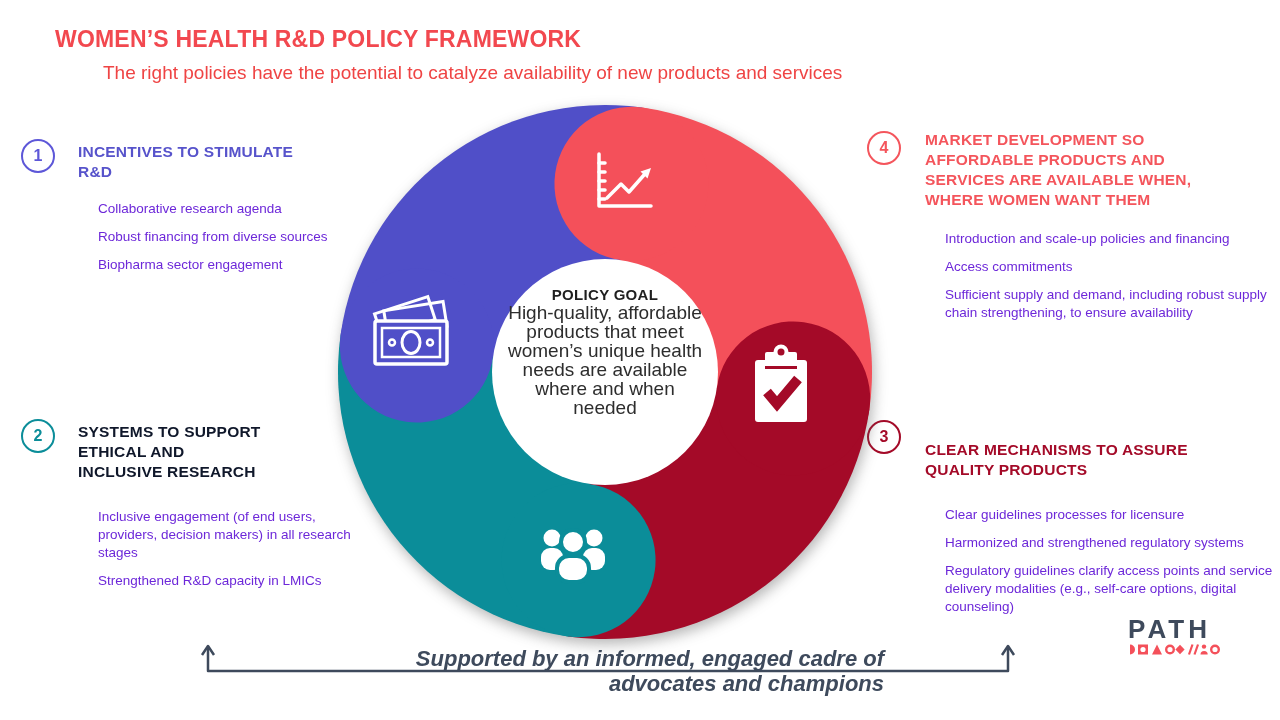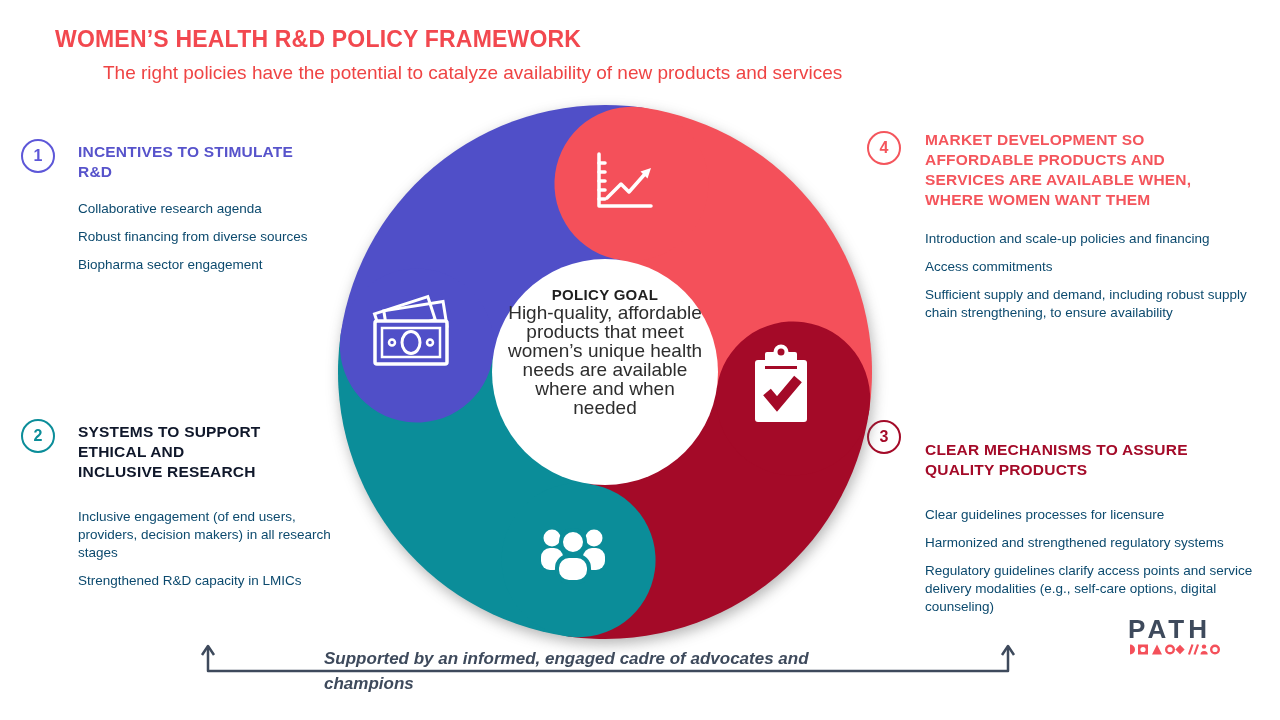--- a/index.html
+++ b/index.html
@@ -15,34 +15,34 @@
   #badge1{left:21px;top:139px;border-color:#5d57d8;color:#5d57d8;}
   #badge2{left:21px;top:419px;border-color:#0b8d99;color:#0b8d99;}
   #badge4{left:867px;top:131px;border-color:#f4555c;color:#f4555c;}
   #badge3{left:867px;top:420px;border-color:#a40a28;color:#a40a28;}
   
   .sec-title{font-size:15.5px;font-weight:bold;line-height:20px;letter-spacing:.2px;}
   #sec1-title{left:78px;top:142px;width:245px;color:#5753cb;}
   #sec2-title{left:78px;top:422px;width:195px;color:#0f172a;}
   #sec4-title{left:925px;top:130px;width:295px;color:#f4555c;}
   #sec3-title{left:925px;top:440px;width:285px;color:#a40a28;}
-  .items{color:#0c4a6e;font-size:13.5px;line-height:18px;}
+  .items{color:#6d28d9;font-size:13.5px;line-height:18px;margin-left:20px;}
   .items div{margin-bottom:10px;}
   #sec1-items{left:78px;top:200px;width:280px;}
   #sec2-items{left:78px;top:508px;width:265px;}
   #sec4-items{left:925px;top:230px;width:338px;}
   #sec3-items{left:925px;top:506px;width:332px;}
   
   #wheel{left:325px;top:92px;}
   #wheel svg{filter:drop-shadow(2px 5px 7px rgba(90,90,90,.45));}
   #center-text{left:505px;top:286px;width:200px;text-align:center;color:#1f1f1f;}
   #center-label{font-size:15px;font-weight:bold;letter-spacing:.3px;}
   #center-goal{font-size:19px;line-height:19px;color:#2d2d2d;}
   
-  #support-text{left:324px;top:646px;width:560px;text-align:left;font-size:17px;
+  #support-text{left:324px;top:646px;width:560px;text-align:right;font-size:22px;
                 font-weight:bold;font-style:italic;color:#3e4a5c;line-height:25px;}
   #bracket{left:198px;top:640px;}
   #path-logo{left:1128px;top:616px;}
   #path-wordmark{font-size:26px;font-weight:bold;color:#3e4a5c;letter-spacing:4px;line-height:26px;}
 </style>
 </head>
 <body>
 
 <div id="slide">
 

